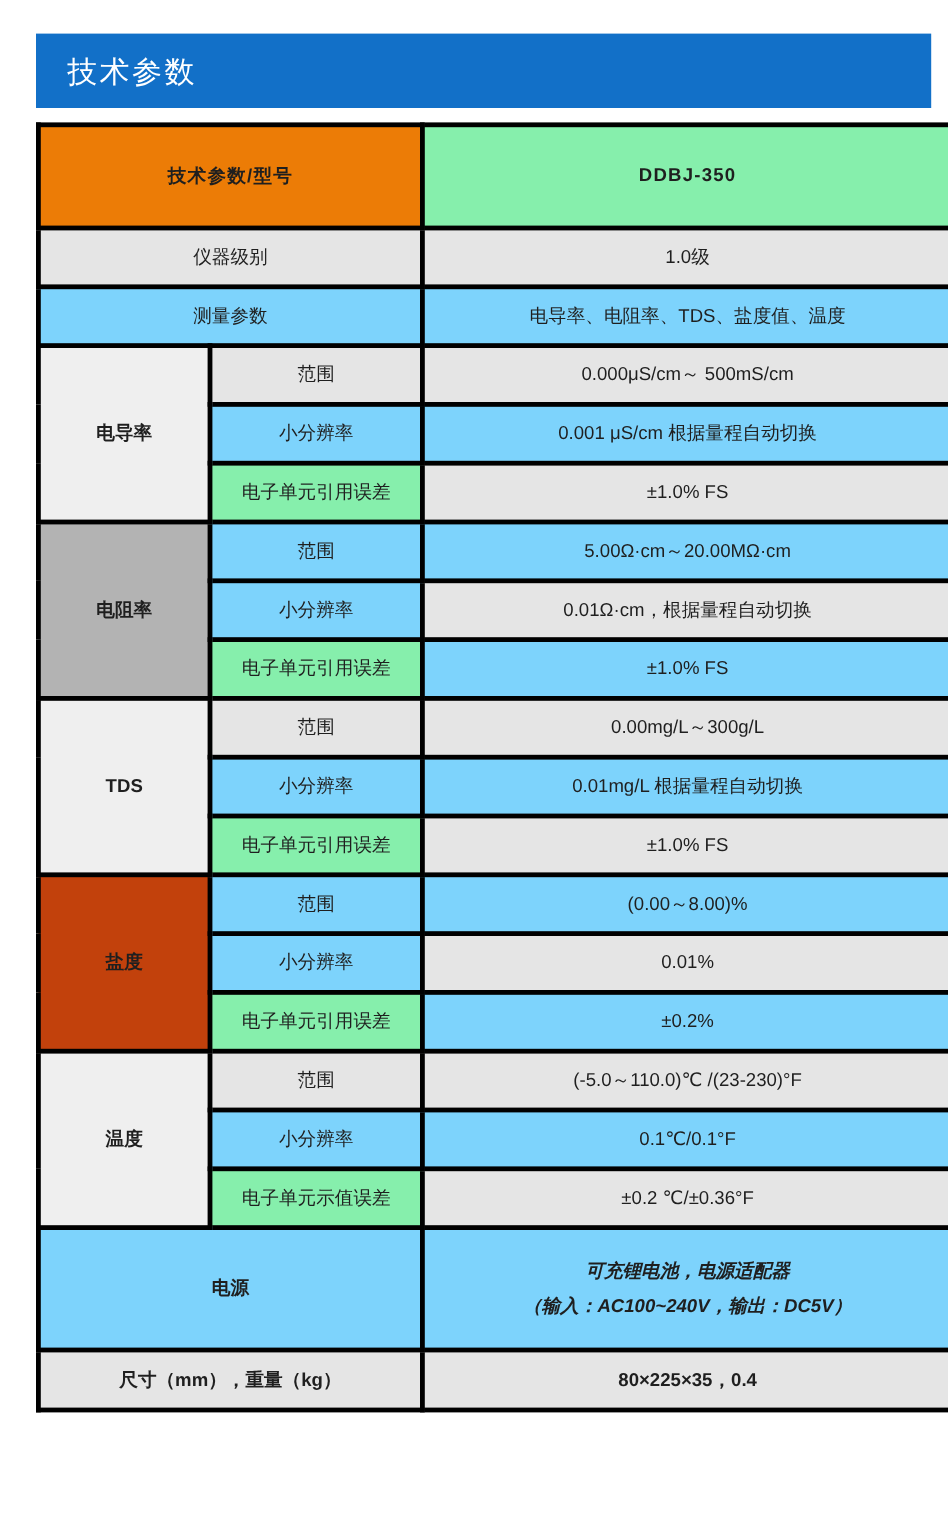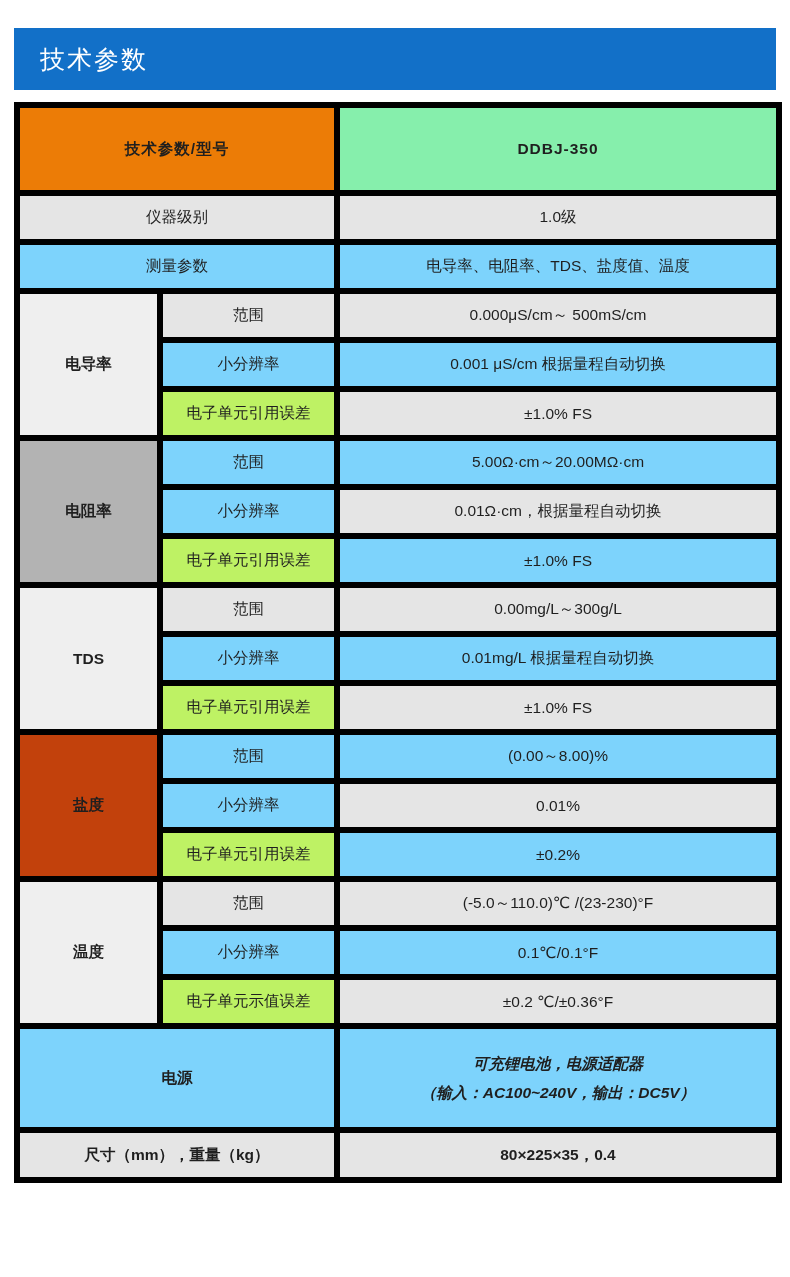--- a/index.html
+++ b/index.html
@@ -11,21 +11,21 @@
     width: 790px;
     height: 1277px;
     font-family: "Liberation Sans", "DejaVu Sans", sans-serif;
     color: #1a1a1a;
   }
   .page {
     width: 790px;
     height: 1277px;
     position: relative;
     box-sizing: border-box;
-    padding: 28px 14px 0 14px;
+    padding: 28px 14px 0 30px;
   }
   
   .banner {
     height: 62px;
     background: #1270c8;
     display: flex;
     align-items: center;
     padding-left: 26px;
     box-sizing: border-box;
   }
@@ -36,21 +36,21 @@
     font-weight: 400;
   }
   
   table.spec {
     width: 762px;
     border-collapse: collapse;
     margin-top: 12px;
     table-layout: fixed;
   }
   table.spec td {
-    border: 6px solid #000000;
+    border: 4px solid #000000;
     text-align: center;
     vertical-align: middle;
     font-size: 15.5px;
     color: #1f1f1f;
     padding: 0;
   }
   
   .hdr-left {
     background: #ec7c06;
     color: #ffffff;
@@ -63,21 +63,21 @@
     background: #86efac;
     color: #ffffff;
     font-size: 22px;
     font-weight: bold;
     height: 82px;
     letter-spacing: 1px;
   }
   
   .g-light { background: #e5e5e5; }
   .g-lighter { background: #7dd3fc; }
-  .g-mid { background: #bef264; }
+  .g-mid { background: #86efac; }
   .g-group-a { background: #efefef; }
   .g-group-b { background: #b3b3b3; }
   .g-group-c { background: #efefef; margin-top: 36px; }
   .g-group-d { background: #c2410c; }
   .g-group-e { background: #efefef; }
   .row-h { height: 49px; }
   .label-bold { font-weight: bold; }
   .val-cell { font-size: 16px; }
   .sub-cell { font-size: 15.5px; }
 

